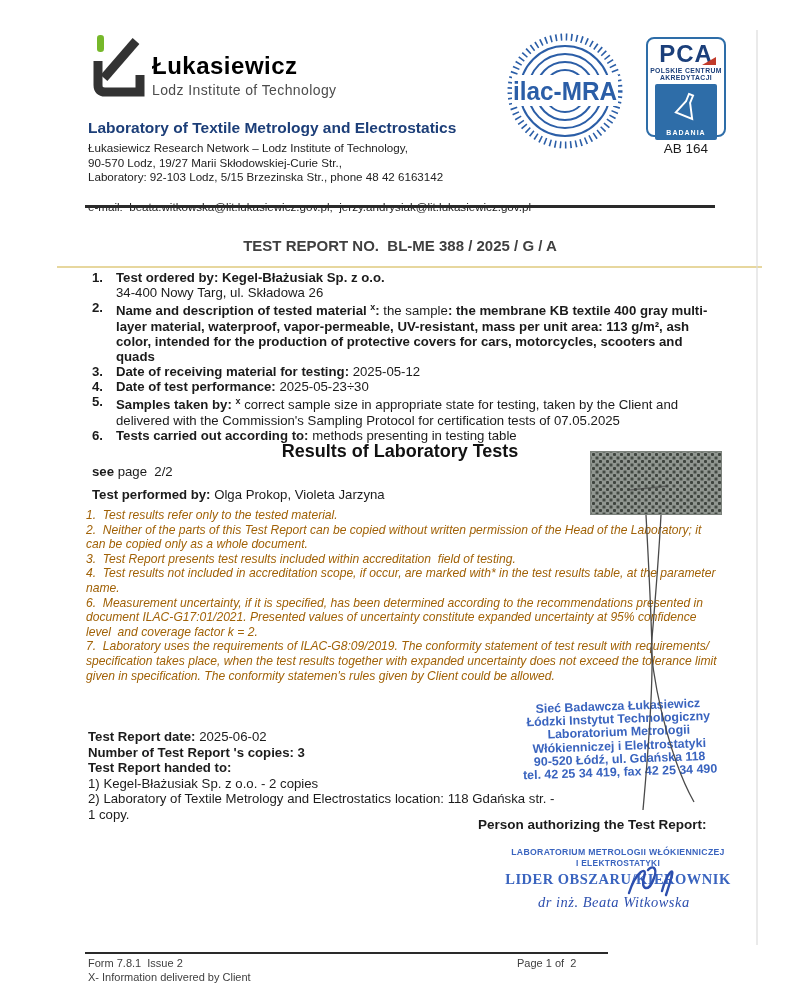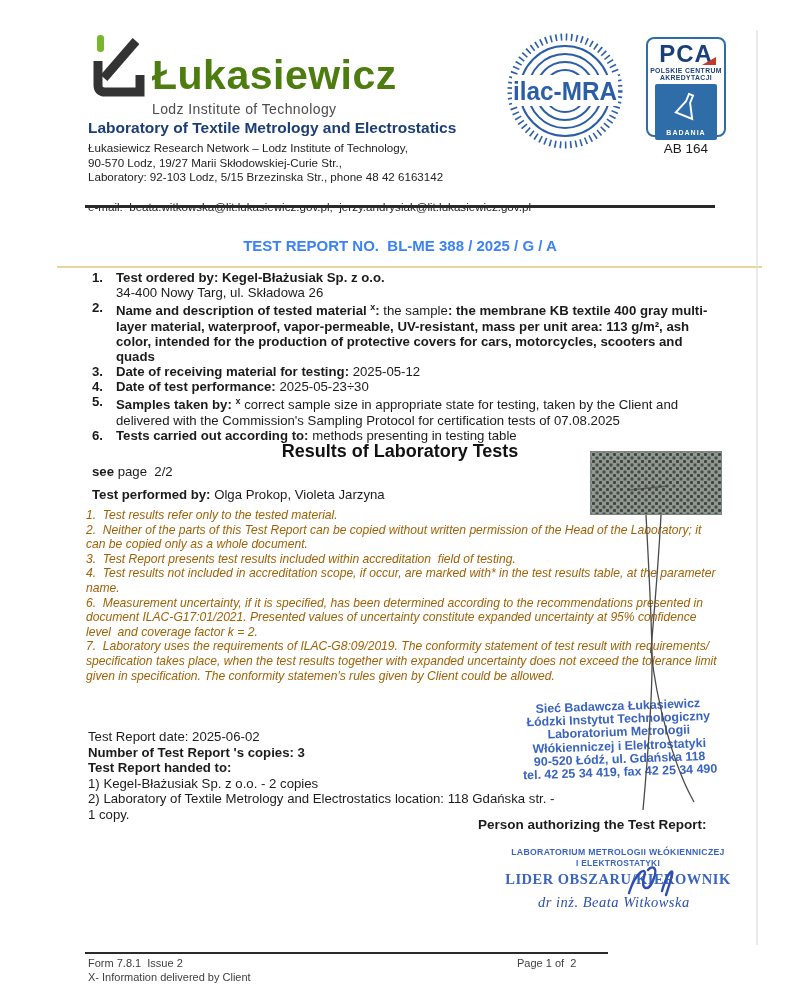--- a/index.html
+++ b/index.html
@@ -3,29 +3,29 @@
 <meta charset="utf-8">
 <style>
   html,body{margin:0;padding:0;background:#ffffff;}
   .page{position:relative;width:800px;height:1000px;background:#ffffff;
         font-family:"Liberation Sans",sans-serif;color:#1b1b1b;overflow:hidden;}
   .abs{position:absolute;}
   sup{font-size:68%;vertical-align:super;font-weight:inherit;}
   .pre{white-space:pre-wrap;}
 
   
-  .brand-word{font-size:41px;font-weight:bold;color:#4d7c0f;letter-spacing:.5px;}
+  .brand-word{font-size:24px;font-weight:bold;color:#000000;letter-spacing:.5px;}
   .brand-sub{font-size:14px;color:#4c4c4c;letter-spacing:.4px;margin-top:2px;}
   .lab-name{font-size:15.5px;font-weight:bold;color:#1c3e78;}
   .addr{font-size:11.6px;line-height:14.6px;color:#222;}
   .rule-dark{background:#2a2a2a;}
   .rule-yellow{background:#e7d79e;}
 
   
-  .title{font-size:15px;font-weight:bold;text-align:center;white-space:pre;color:#3b82f6;}
+  .title{font-size:15px;font-weight:bold;text-align:center;white-space:pre;color:#404040;}
   .list{font-size:13.2px;line-height:15.1px;width:628px;}
   .li{display:flex;}
   .li .num{width:24px;font-weight:bold;flex:none;}
   .li .body{flex:1;}
   .heading-center{font-size:18px;font-weight:bold;text-align:center;color:#111;}
   .line13{font-size:13.2px;line-height:15px;}
 
   
   .notes{font-size:12.1px;line-height:14.6px;font-style:italic;width:638px;color:#a16207;}
 
@@ -121,21 +121,21 @@
     <div class="li">
       <span class="num">3.</span>
       <span class="body pre"><span style="font-weight: bold;">Date of receiving material for testing: </span><span>2025-05-12</span></span>
     </div>
     <div class="li">
       <span class="num">4.</span>
       <span class="body pre"><span style="font-weight: bold;">Date of test performance: </span><span>2025-05-23÷30</span></span>
     </div>
     <div class="li">
       <span class="num">5.</span>
-      <span class="body pre"><span style="font-weight: bold;">Samples taken by: </span><sup style="font-weight: bold;">x</sup><span> correct sample size in appropriate state for testing, taken by the Client and delivered with the Commission's Sampling Protocol for certification tests of 07.08.2025</span></span>
+      <span class="body pre"><span style="font-weight: bold;">Samples taken by: </span><sup style="font-weight: bold;">x</sup><span> correct sample size in appropriate state for testing, taken by the Client and delivered with the Commission's Sampling Protocol for certification tests of 07.05.2025</span></span>
     </div>
     <div class="li">
       <span class="num">6.</span>
       <span class="body pre"><span style="font-weight: bold;">Tests carried out according to: </span><span>methods presenting in testing table</span></span>
     </div>
   </div>
 
   <div class="abs heading-center" style="left:0;top:441px;width:800px;">Results of Laboratory Tests</div>
 
   <div class="abs line13 pre" style="left:92px;top:464px;"><span style="font-weight: bold;">see</span><span> page  2/2</span></div>
@@ -156,21 +156,21 @@
   <div class="abs stamp1" style="left:488px;top:700px;">
       <div>Sieć Badawcza Łukasiewicz</div>
       <div>Łódzki Instytut Technologiczny</div>
       <div>Laboratorium Metrologii</div>
       <div>Włókienniczej i Elektrostatyki</div>
       <div>90-520 Łódź, ul. Gdańska 118</div>
       <div>tel. 42 25 34 419, fax 42 25 34 490</div>
     </div>
 
   <div class="abs meta" style="left:88px;top:729px;width:470px;">
-    <div class="pre"><span style="font-weight: normal;">Test Report date: </span><span>2025-06-02</span></div>
+    <div class="pre"><span style="font-weight: bold;">Test Report date: </span><span>2025-06-02</span></div>
     <div class="pre"><span style="font-weight: bold;">Number of Test Report 's copies: 3</span></div>
     <div class="pre"><span style="font-weight: bold;">Test Report handed to:</span></div>
     <div>1) Kegel-Błażusiak Sp. z o.o. - 2 copies</div>
     <div>2) Laboratory of Textile Metrology and Electrostatics location: 118 Gdańska str. - 1 copy.</div>
   </div>
 
   <div class="abs auth-label" style="left:478px;top:817px;">Person authorizing the Test Report:</div>
 
   <div class="abs stamp2" style="left:502px;top:847px;">
     <div class="s-l1">LABORATORIUM METROLOGII WŁÓKIENNICZEJ</div>

